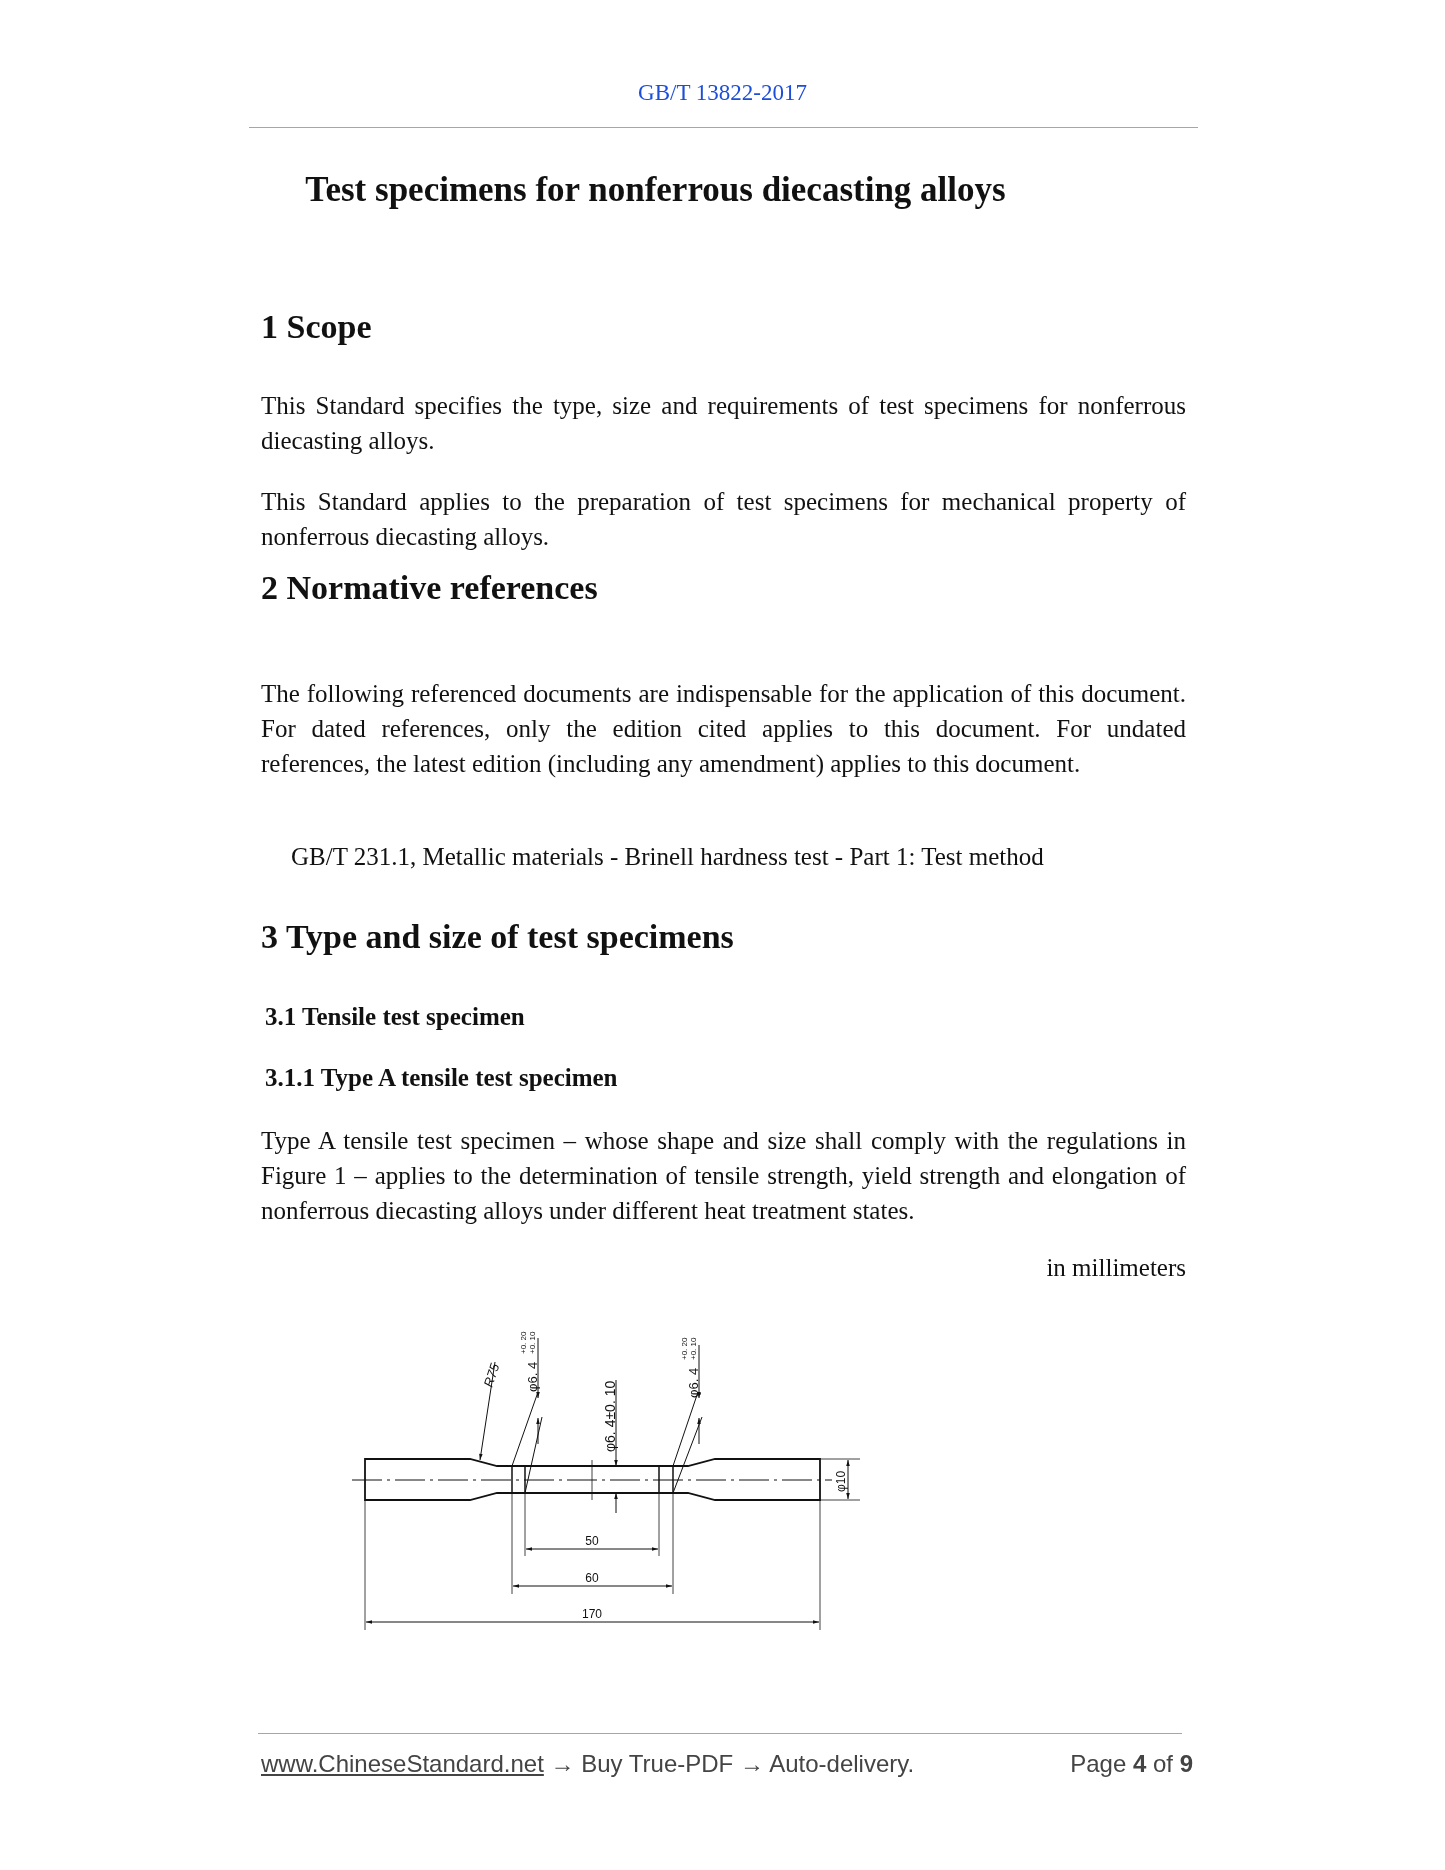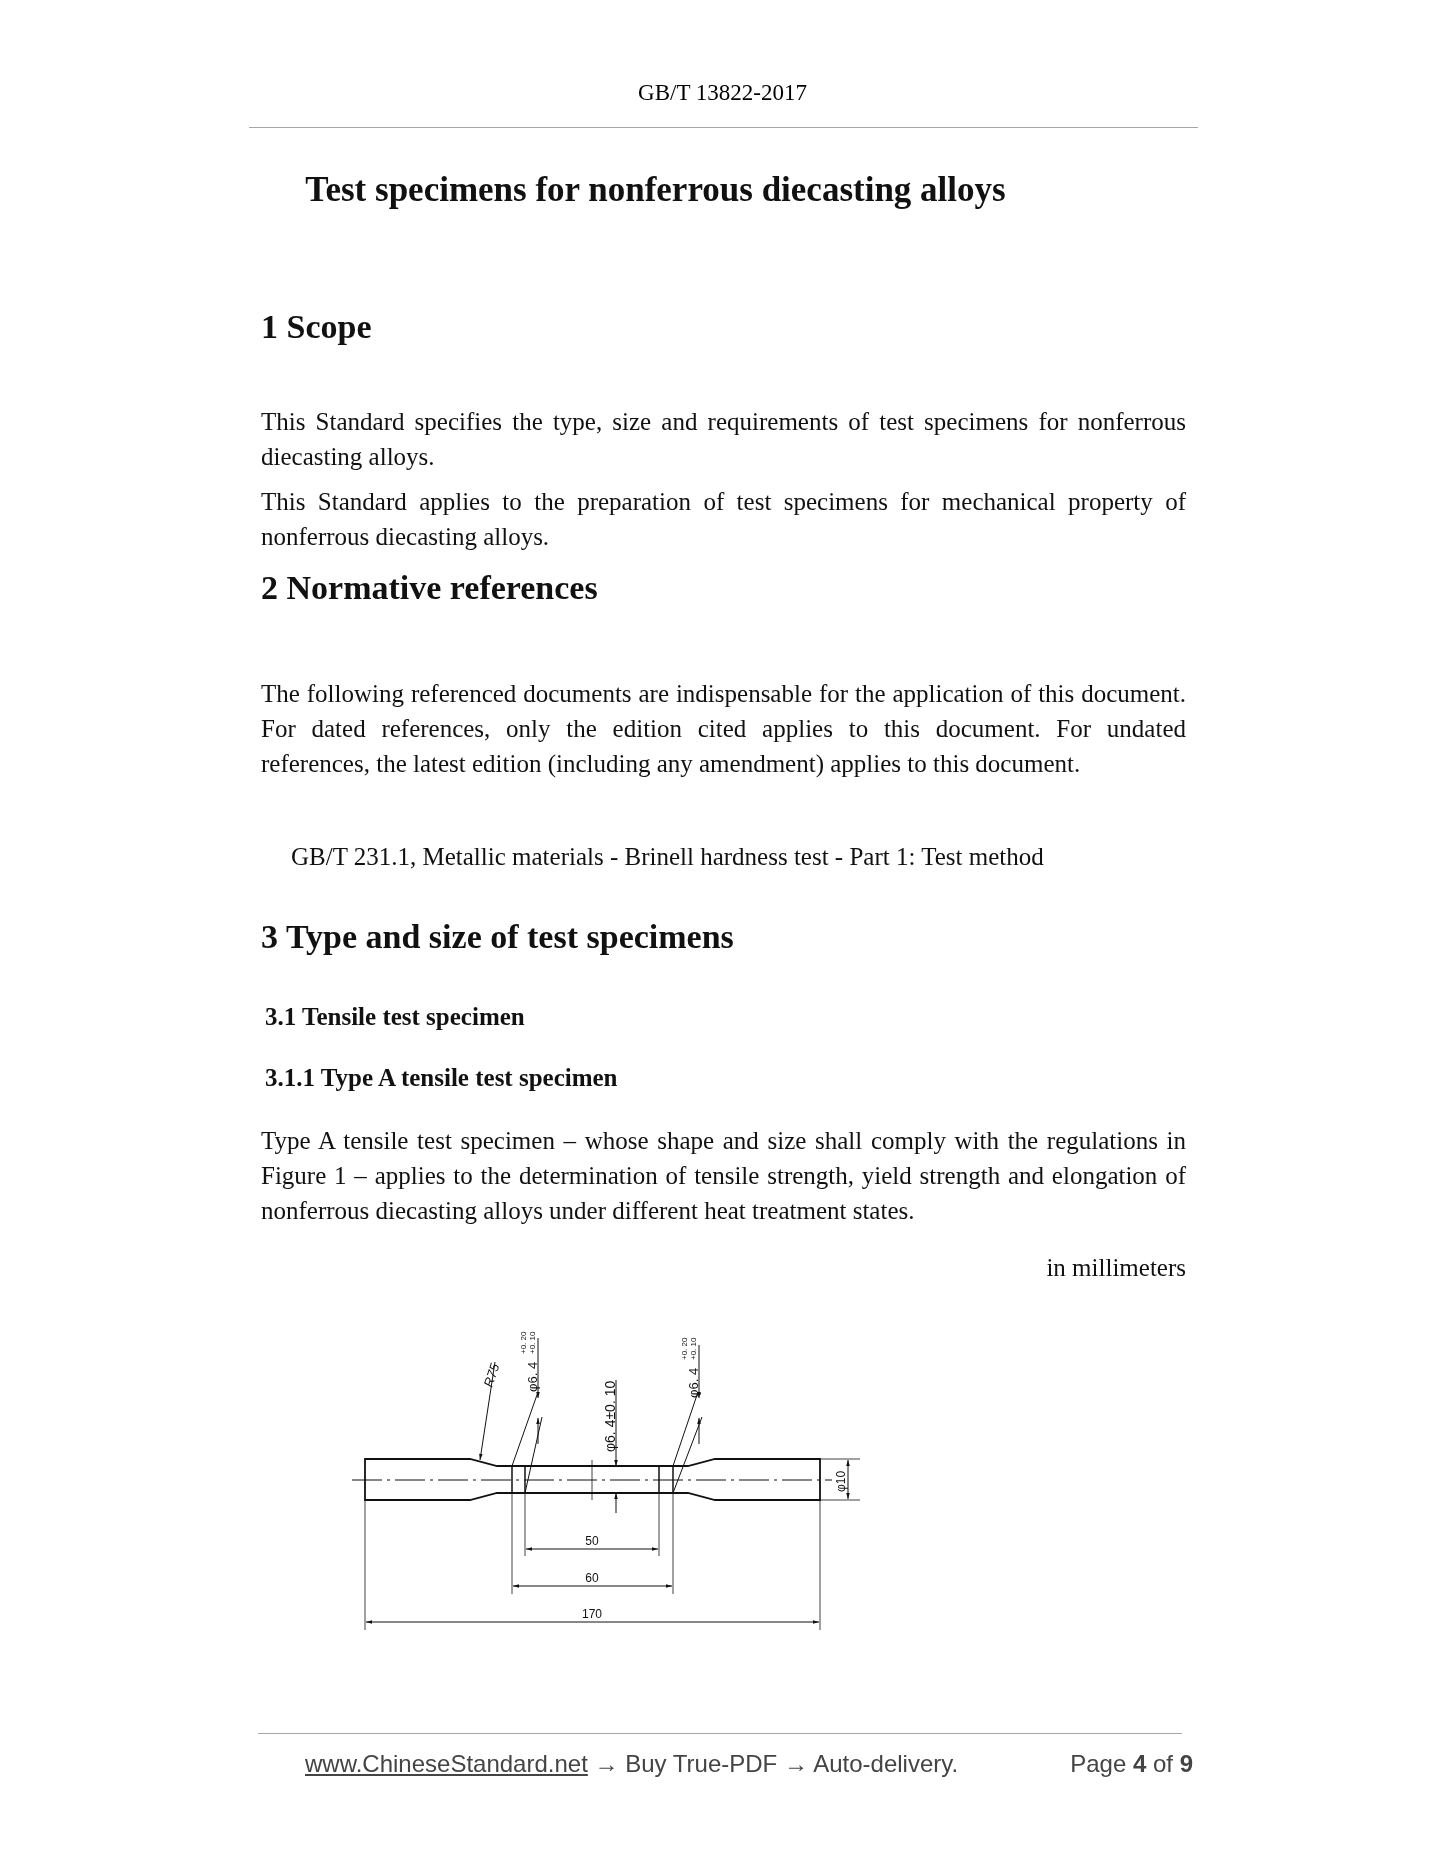--- a/index.html
+++ b/index.html
@@ -1,40 +1,40 @@
 <!DOCTYPE html>
 <html><head>
 <meta charset="utf-8">
 <style>
   html, body { margin:0; padding:0; background:#ffffff; }
   body { width:1445px; height:1870px; position:relative; overflow:hidden;
          font-family:"Liberation Serif", serif; color:#111; }
   .abs { position:absolute; }
-  .hdr { top:80px; left:0; width:1445px; text-align:center; font-size:23px; color:#000000; }
+  .hdr { top:80px; left:0; width:1445px; text-align:center; font-size:23px; color:#1d4ed8; }
   .rule { position:absolute; height:0; border-top:1.5px solid #a6a6a6; }
   .title { top:170px; left:0; width:1311px; text-align:center; font-size:35px; font-weight:bold; }
   .h1 { left:261px; font-size:34px; font-weight:bold; }
   .h2 { left:265px; font-size:25px; font-weight:bold; }
   .p { left:261px; width:925px; font-size:25px; line-height:35px; text-align:justify; text-align-last:left; }
   .ref { left:291px; font-size:25px;text-align:center; }
   .unit { right:259px; font-size:25px; }
-  .footer { top:1750px; font-family:"Liberation Sans", sans-serif; font-size:24px; color:#444;margin-left:44px; }
+  .footer { top:1750px; font-family:"Liberation Sans", sans-serif; font-size:24px; color:#444; }
   .footer a { color:#444; text-decoration:underline; }
   svg text { font-family:"Liberation Sans", sans-serif; fill:#111; }
 </style>
 </head>
 <body>
 
 <div class="abs hdr">GB/T 13822-2017</div>
 <div class="rule" style="top:127px; left:249px; width:949px;"></div>
 
 <div class="abs title">Test specimens for nonferrous diecasting alloys</div>
 
 <div class="abs h1" style="top:308px;">1 Scope</div>
-<div class="abs p" style="top:404px;">This Standard specifies the type, size and requirements of test specimens for nonferrous diecasting alloys.</div>
+<div class="abs p" style="top:388px;">This Standard specifies the type, size and requirements of test specimens for nonferrous diecasting alloys.</div>
 <div class="abs p" style="top:484px;">This Standard applies to the preparation of test specimens for mechanical property of nonferrous diecasting alloys.</div>
 
 <div class="abs h1" style="top:569px;">2 Normative references</div>
 <div class="abs p" style="top:676px;">The following referenced documents are indispensable for the application of this document. For dated references, only the edition cited applies to this document. For undated references, the latest edition (including any amendment) applies to this document.</div>
 <div class="abs ref" style="top:843px;">GB/T 231.1, Metallic materials - Brinell hardness test - Part 1: Test method</div>
 
 <div class="abs h1" style="top:918px;">3 Type and size of test specimens</div>
 <div class="abs h2" style="top:1003px;">3.1 Tensile test specimen</div>
 <div class="abs h2" style="top:1064px;">3.1.1 Type A tensile test specimen</div>
 <div class="abs p" style="top:1123px;">Type A tensile test specimen – whose shape and size shall comply with the regulations in Figure 1 – applies to the determination of tensile strength, yield strength and elongation of nonferrous diecasting alloys under different heat treatment states.</div>

